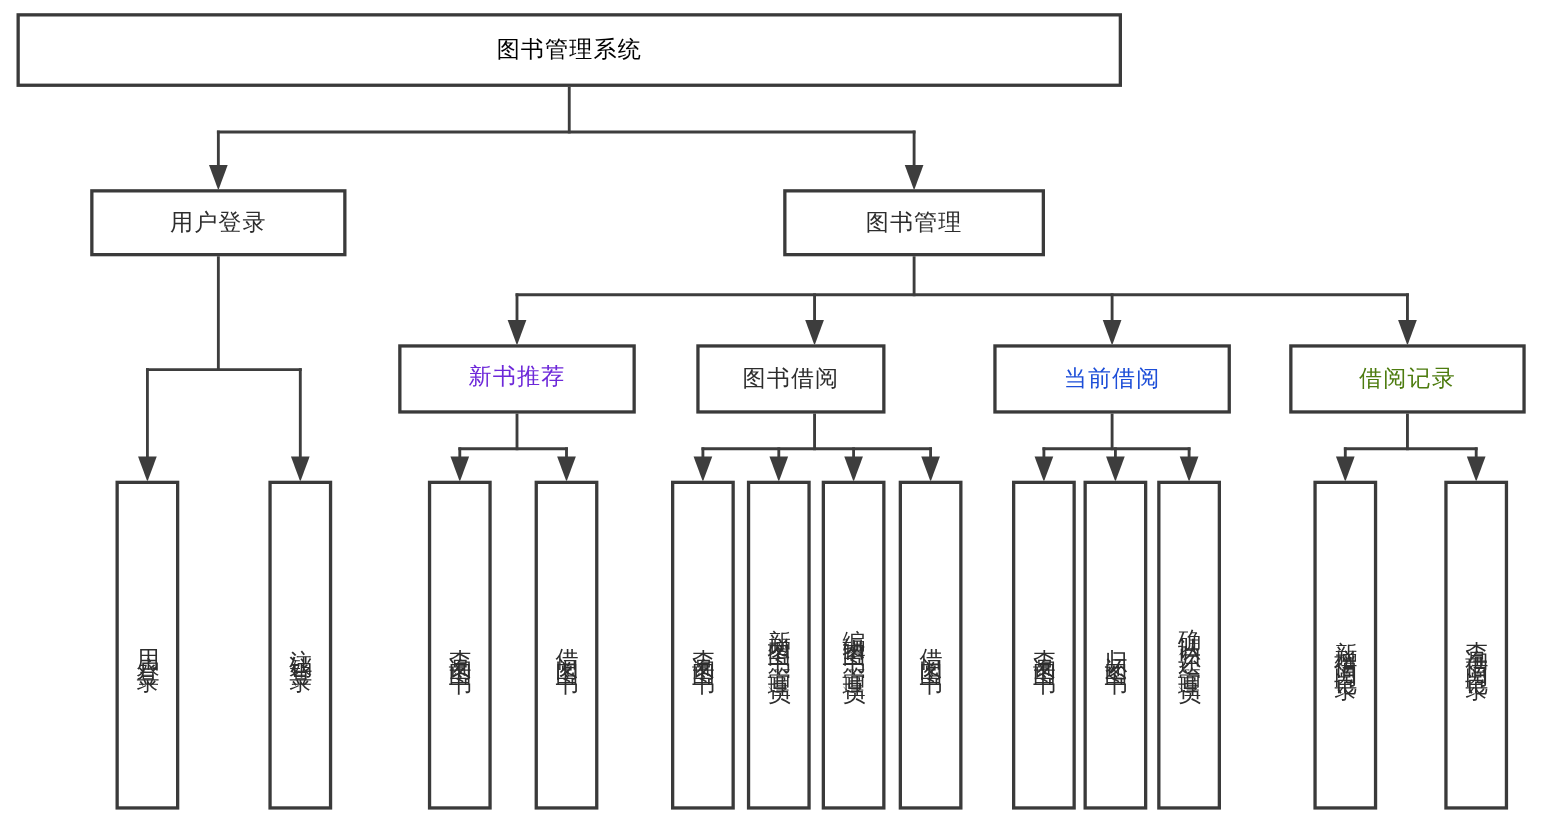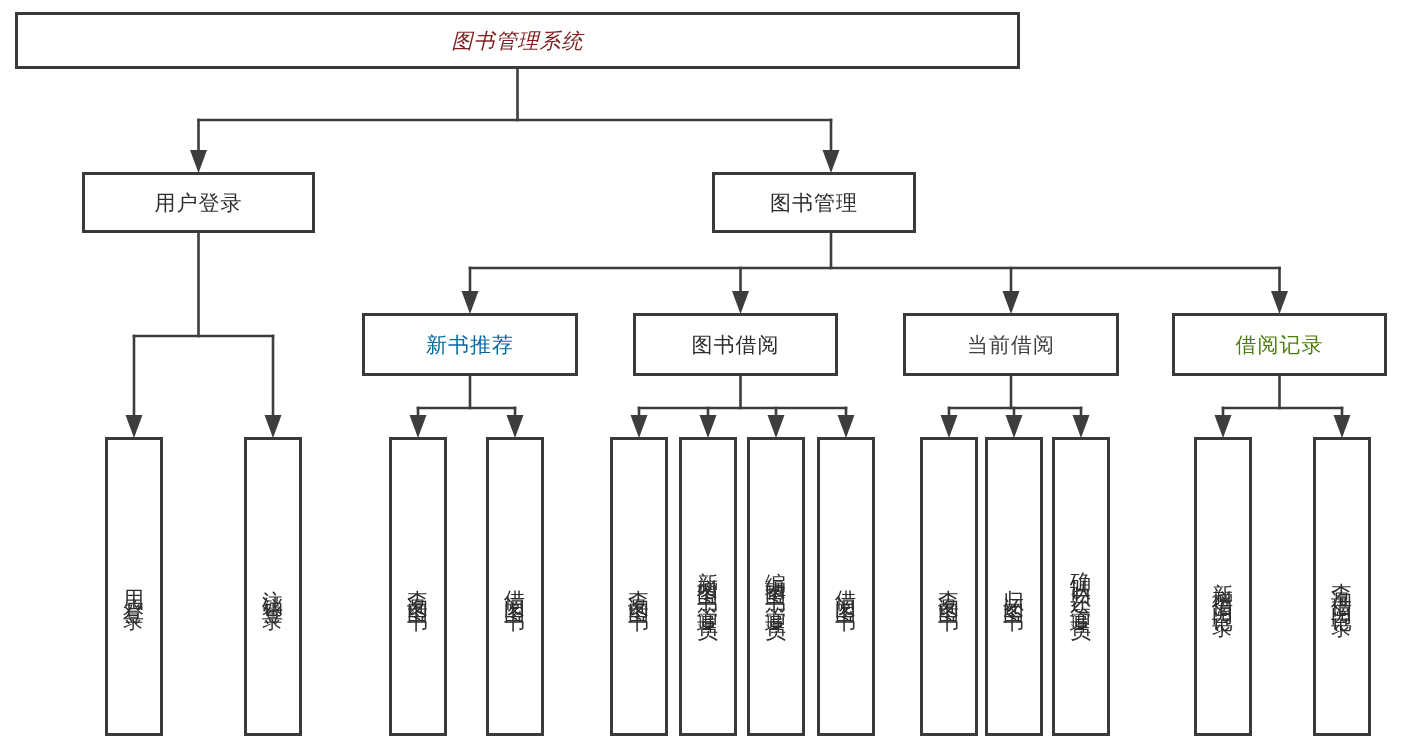--- a/index.html
+++ b/index.html
@@ -89,36 +89,36 @@
       <line x1="1081" y1="408" x2="1081" y2="421" stroke="#3d3d3d" stroke-width="2.6" stroke-linecap="square"></line>
       <polygon points="1072.5,415 1089.5,415 1081,438" fill="#3d3d3d"></polygon>
       <line x1="1279.5" y1="376" x2="1279.5" y2="408" stroke="#3d3d3d" stroke-width="2.6" stroke-linecap="square"></line>
       <line x1="1223" y1="408" x2="1342" y2="408" stroke="#3d3d3d" stroke-width="2.6" stroke-linecap="square"></line>
       <line x1="1223" y1="408" x2="1223" y2="421" stroke="#3d3d3d" stroke-width="2.6" stroke-linecap="square"></line>
       <polygon points="1214.5,415 1231.5,415 1223,438" fill="#3d3d3d"></polygon>
       <line x1="1342" y1="408" x2="1342" y2="421" stroke="#3d3d3d" stroke-width="2.6" stroke-linecap="square"></line>
       <polygon points="1333.5,415 1350.5,415 1342,438" fill="#3d3d3d"></polygon>
     </svg>
   <div class="nodes-layer">
-      <div class="node" style="left: 15px; top: 12px; width: 1005px; height: 57px; border-color: rgb(58, 58, 58); color: #7f1d1d; font-style: italic;">
+      <div class="node" style="left: 15px; top: 12px; width: 1005px; height: 67px; border-color: rgb(58, 58, 58); color: #000000;">
         <span class="node-label">图书管理系统</span>
       </div>
       <div class="node" style="left: 82px; top: 172px; width: 233px; height: 61px; border-color: rgb(58, 58, 58); color: rgb(45, 45, 45);">
         <span class="node-label">用户登录</span>
       </div>
-      <div class="node" style="left: 712px; top: 172px; width: 204px; height: 61px; border-color: rgb(58, 58, 58); color: rgb(45, 45, 45);">
+      <div class="node" style="left: 712px; top: 172px; width: 238px; height: 61px; border-color: rgb(58, 58, 58); color: rgb(45, 45, 45);">
         <span class="node-label">图书管理</span>
       </div>
-      <div class="node" style="left: 362px; top: 313px; width: 216px; height: 63px; border-color: rgb(58, 58, 58); color: #0369a1;">
+      <div class="node" style="left: 362px; top: 313px; width: 216px; height: 63px; border-color: rgb(58, 58, 58); color: #6d28d9; font-family: Liberation Mono, monospace;">
         <span class="node-label">新书推荐</span>
       </div>
-      <div class="node" style="left: 633px; top: 313px; width: 205px; height: 63px; border-color: rgb(58, 58, 58); color: rgb(45, 45, 45);">
+      <div class="node" style="left: 633px; top: 313px; width: 172px; height: 63px; border-color: rgb(58, 58, 58); color: rgb(45, 45, 45);">
         <span class="node-label">图书借阅</span>
       </div>
-      <div class="node" style="left: 903px; top: 313px; width: 216px; height: 63px; border-color: rgb(58, 58, 58); color: #404040;">
+      <div class="node" style="left: 903px; top: 313px; width: 216px; height: 63px; border-color: rgb(58, 58, 58); color: #1d4ed8;">
         <span class="node-label">当前借阅</span>
       </div>
       <div class="node" style="left: 1172px; top: 313px; width: 215px; height: 63px; border-color: rgb(58, 58, 58); color: #4d7c0f;">
         <span class="node-label">借阅记录</span>
       </div>
       <div class="node vertical" style="left: 105px; top: 437px; width: 58px; height: 299px; border-color: rgb(58, 58, 58); color: rgb(45, 45, 45);">
         <span class="node-label">用户登录</span>
       </div>
       <div class="node vertical" style="left: 244px; top: 437px; width: 58px; height: 299px; border-color: rgb(58, 58, 58); color: rgb(45, 45, 45);">
         <span class="node-label">注销登录</span>

